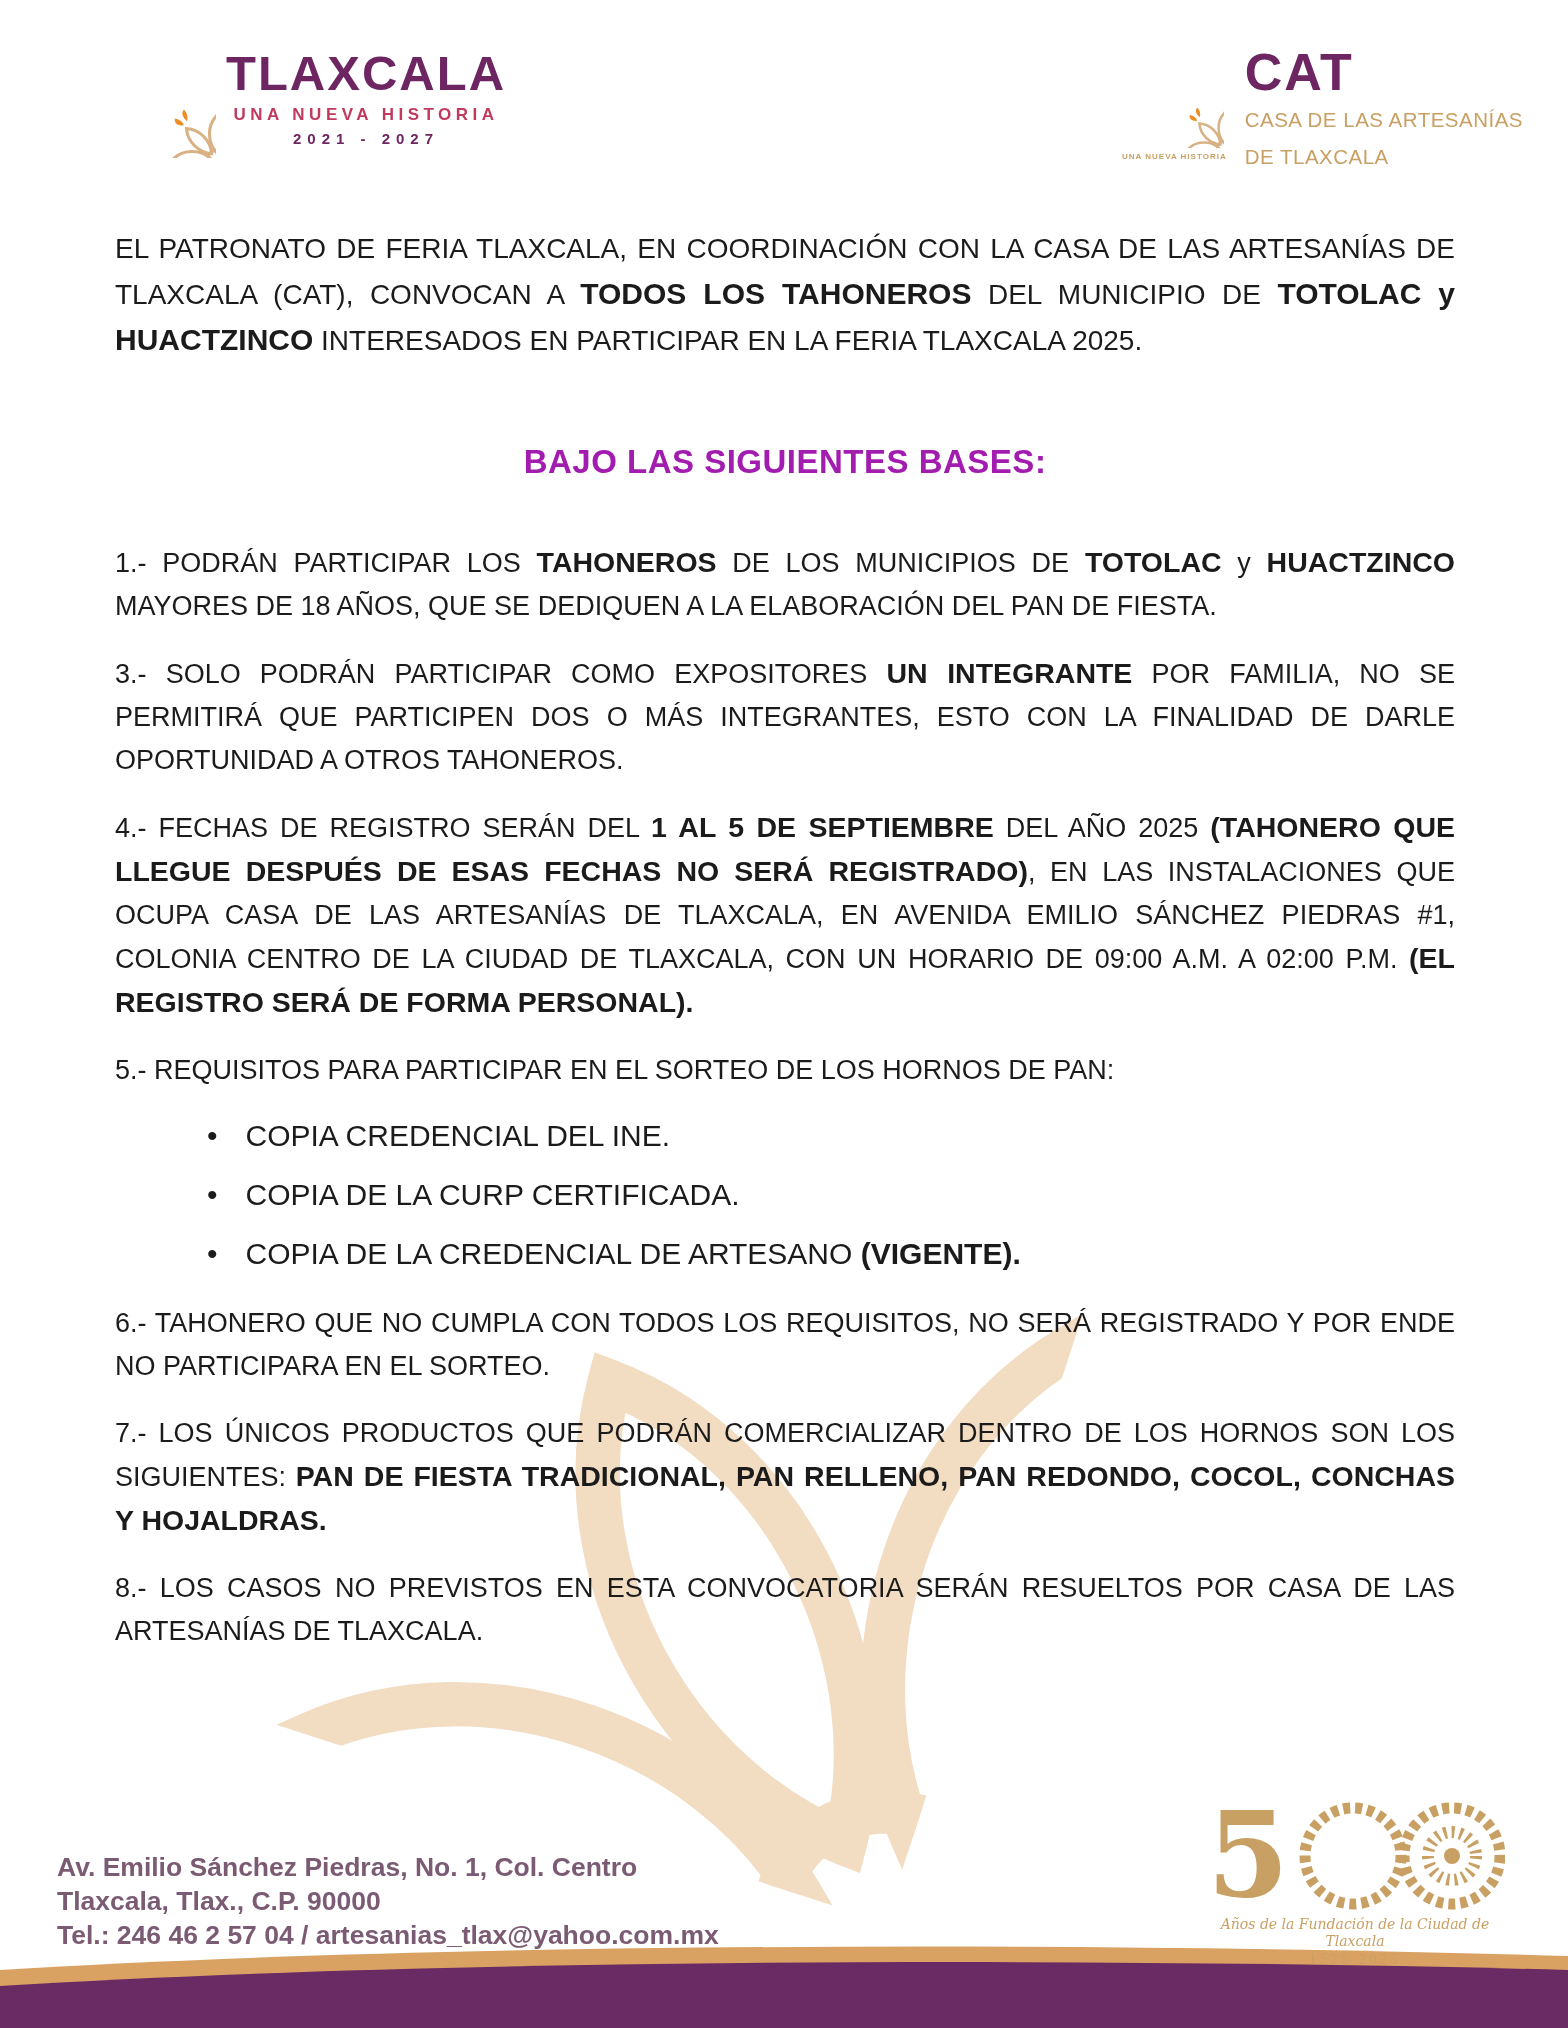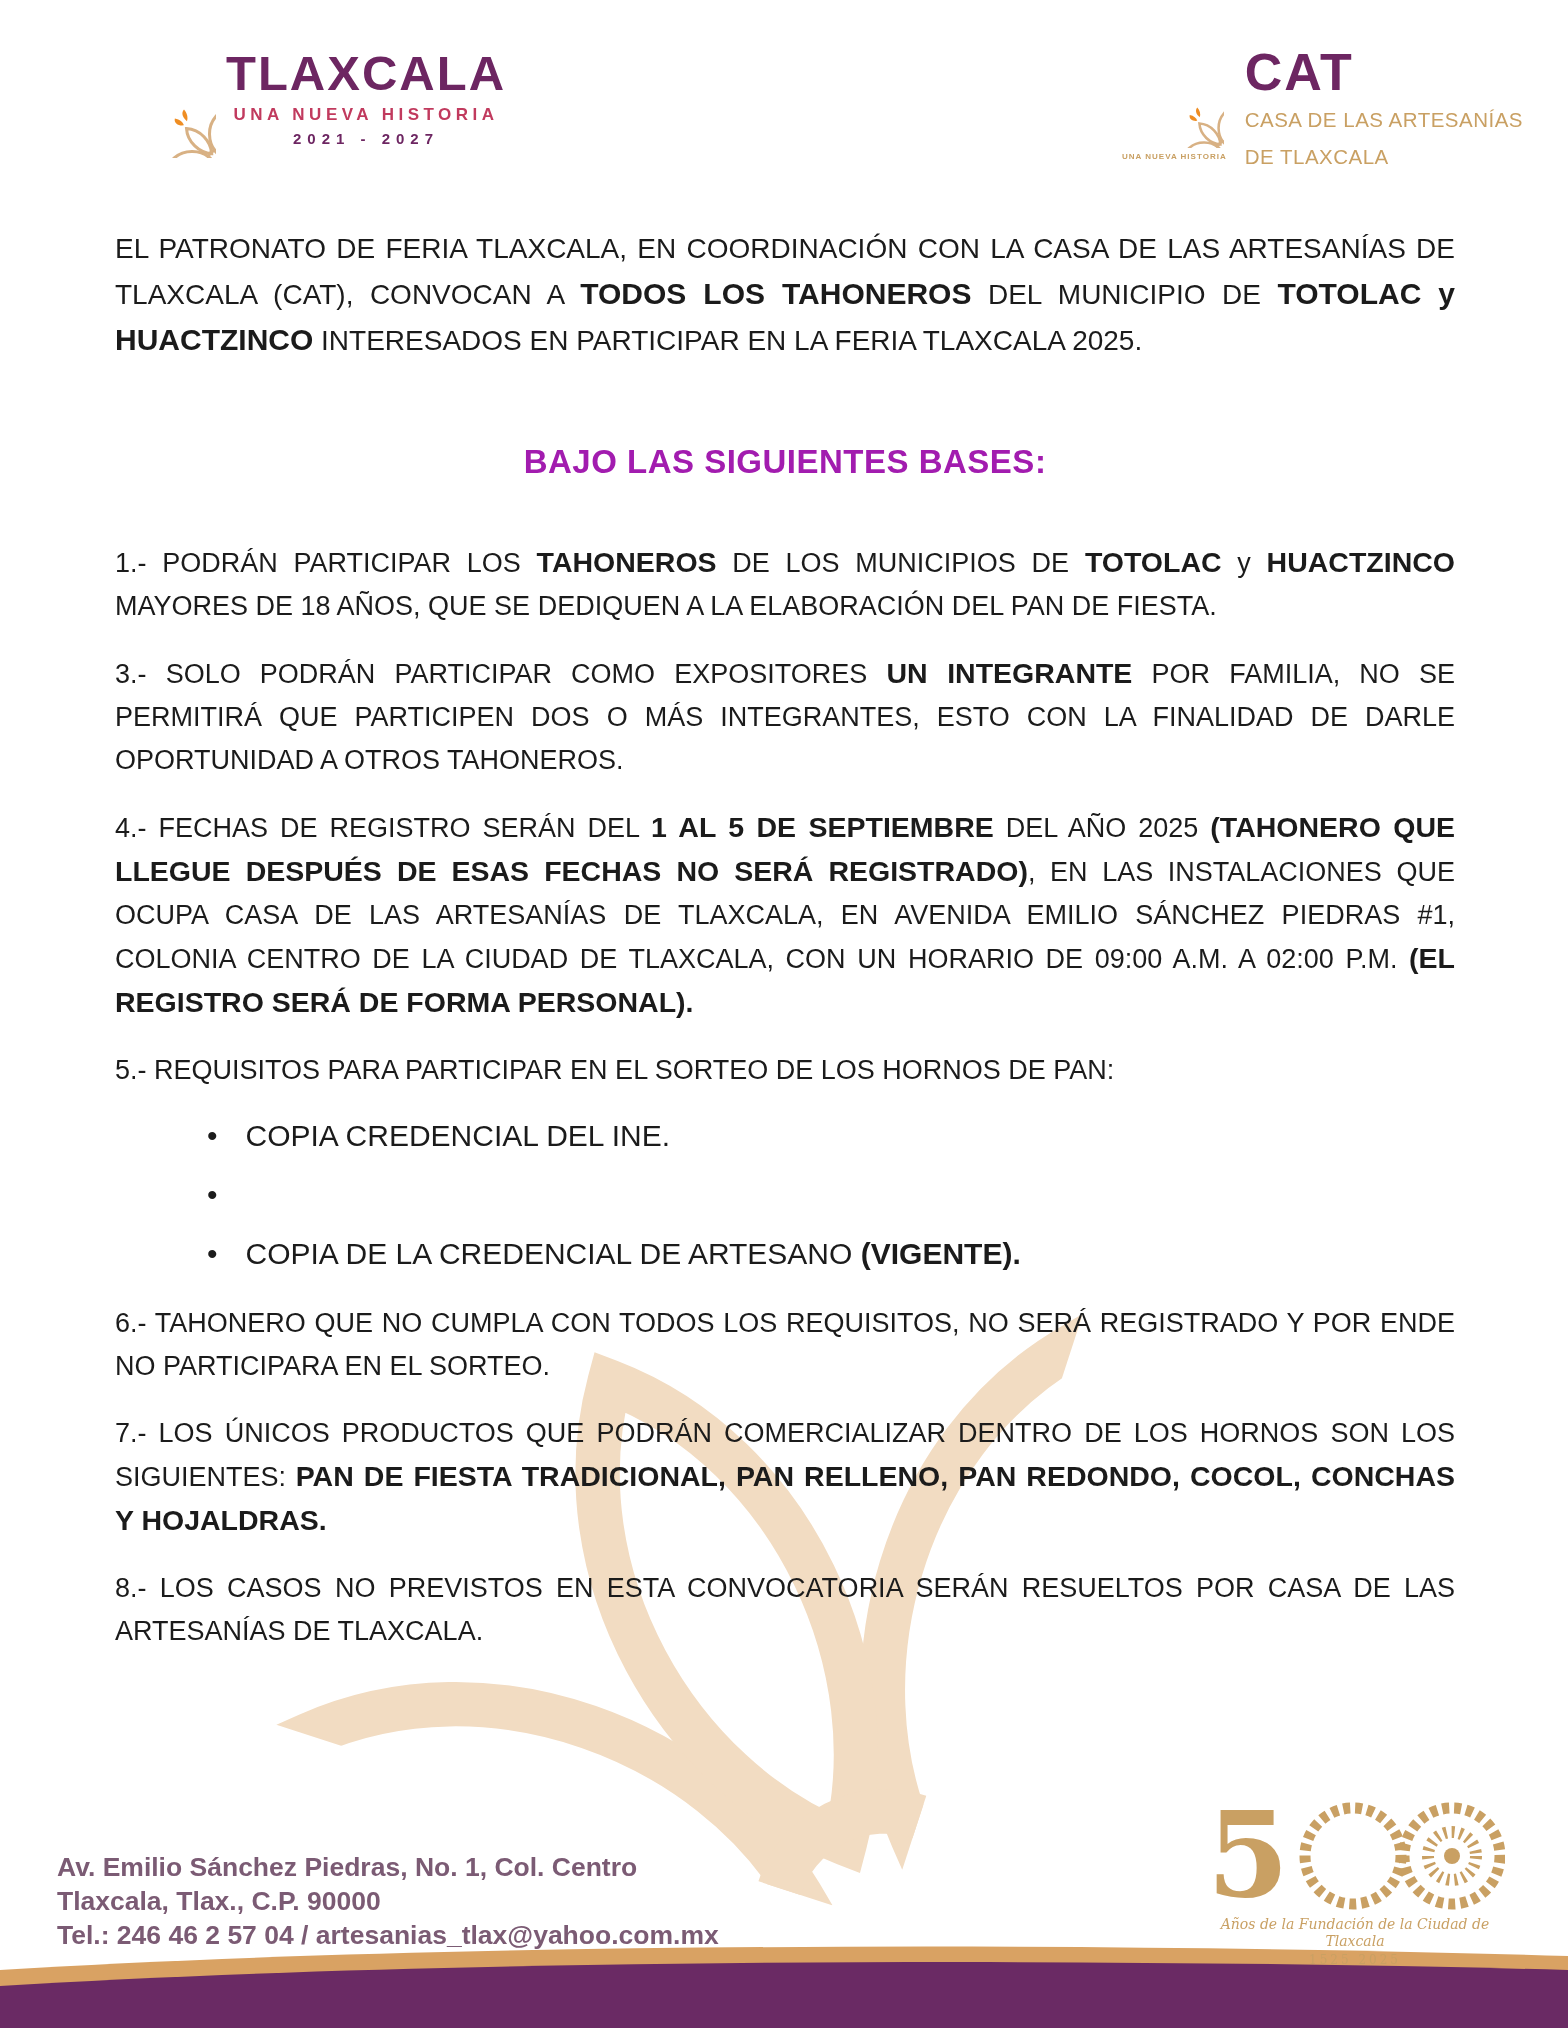--- a/index.html
+++ b/index.html
@@ -161,20 +161,21 @@
         <p class="para"><span>3.- SOLO PODRÁN PARTICIPAR COMO EXPOSITORES </span><span class="seg-b">UN INTEGRANTE</span><span> POR FAMILIA, NO SE PERMITIRÁ QUE PARTICIPEN DOS O MÁS INTEGRANTES, ESTO CON LA FINALIDAD DE DARLE OPORTUNIDAD A OTROS TAHONEROS.</span></p>
         <p class="para"><span>4.- FECHAS DE REGISTRO SERÁN DEL </span><span class="seg-b">1 AL 5 DE SEPTIEMBRE</span><span> DEL AÑO 2025 </span><span class="seg-b">(TAHONERO QUE LLEGUE DESPUÉS DE ESAS FECHAS NO SERÁ REGISTRADO)</span><span>, EN LAS INSTALACIONES QUE OCUPA CASA DE LAS ARTESANÍAS DE TLAXCALA, EN AVENIDA EMILIO SÁNCHEZ PIEDRAS #1, COLONIA CENTRO DE LA CIUDAD DE TLAXCALA, CON UN HORARIO DE 09:00 A.M. A 02:00 P.M. </span><span class="seg-b">(EL REGISTRO SERÁ DE FORMA PERSONAL).</span></p>
         <p class="para"><span>5.- REQUISITOS PARA PARTICIPAR EN EL SORTEO DE LOS HORNOS DE PAN:</span></p>
         <div class="bullets">
           <div class="bullet-row">
             <span class="dot">•</span>
             <span class="bullet-text"><span>COPIA CREDENCIAL DEL INE.</span></span>
           </div>
           <div class="bullet-row">
             <span class="dot">•</span>
+            <span class="bullet-text"><span>COPIA DE LA CURP CERTIFICADA.</span></span>
           </div>
           <div class="bullet-row">
             <span class="dot">•</span>
             <span class="bullet-text"><span>COPIA DE LA CREDENCIAL DE ARTESANO </span><span class="seg-b">(VIGENTE).</span></span>
           </div>
         </div>
         <p class="para"><span>6.- TAHONERO QUE NO CUMPLA CON TODOS LOS REQUISITOS, NO SERÁ REGISTRADO Y POR ENDE NO PARTICIPARA EN EL SORTEO.</span></p>
         <p class="para"><span>7.- LOS ÚNICOS PRODUCTOS QUE PODRÁN COMERCIALIZAR DENTRO DE LOS HORNOS SON LOS SIGUIENTES: </span><span class="seg-b">PAN DE FIESTA TRADICIONAL, PAN RELLENO, PAN REDONDO, COCOL, CONCHAS Y HOJALDRAS.</span></p>
         <p class="para"><span>8.- LOS CASOS NO PREVISTOS EN ESTA CONVOCATORIA SERÁN RESUELTOS POR CASA DE LAS ARTESANÍAS DE TLAXCALA.</span></p>
       </div>

